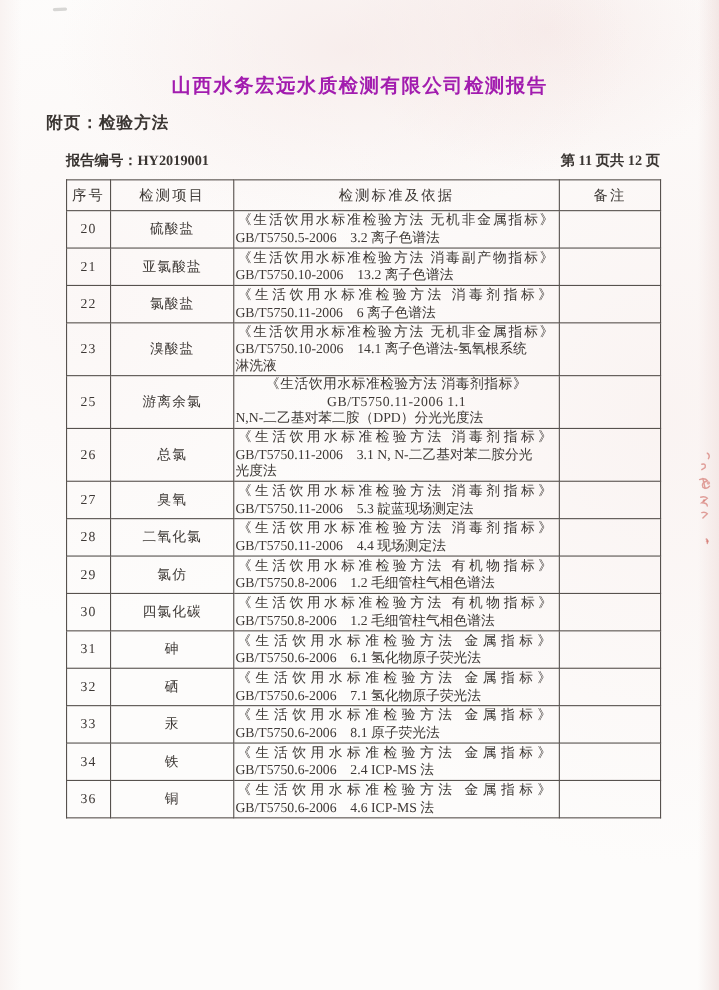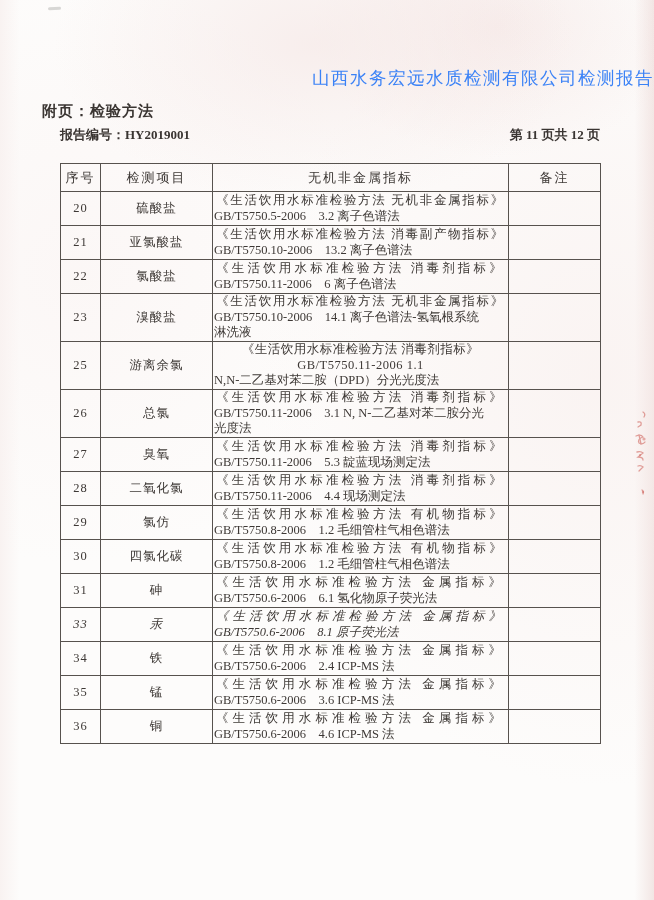--- a/index.html
+++ b/index.html
@@ -11,29 +11,29 @@
       radial-gradient(420px 260px at 48% 5%, rgba(243,226,224,.55), transparent 62%),
       radial-gradient(300px 210px at 76% 3%, rgba(242,223,221,.5), transparent 62%),
       radial-gradient(520px 620px at 92% 42%, rgba(247,235,233,.5), transparent 66%),
       radial-gradient(420px 420px at 12% 30%, rgba(250,242,241,.5), transparent 70%),
       linear-gradient(90deg, rgba(238,220,218,.30), transparent 3%, transparent 97%, rgba(233,212,209,.55)),
       #fdfcfb;
   }
   .sheet{position:absolute;inset:0;}
   .doc-title{
     position:absolute;top:66px;left:0;right:0;
-    text-align:right;font-size:17.5px;font-weight:normal;letter-spacing:1.5px;
-    color:#3b82f6;
+    text-align:center;font-size:17.5px;font-weight:bold;letter-spacing:1.5px;
+    color:#a21caf;
   }
   .doc-subtitle{
     position:absolute;top:102px;left:42px;
     font-size:15px;font-weight:bold;letter-spacing:1px;color:#3a3532;
   }
   .meta-row{
-    position:absolute;top:126px;left:60px;width:540px;
+    position:absolute;top:137px;left:60px;width:540px;
     display:flex;justify-content:space-between;align-items:baseline;
     font-size:13px;font-weight:bold;color:#3a3532;
   }
   .report-table{
     position:absolute;top:163px;left:60px;width:540px;
     border-collapse:collapse;table-layout:fixed;
     font-size:12.5px;color:#3d3835;
   }
   .report-table td,.report-table th{
     border:1px solid #57524e;padding:0;vertical-align:middle;
@@ -79,21 +79,21 @@
     <colgroup>
       <col class="col-no">
         <col class="col-item">
         <col class="col-std">
         <col class="col-note">
     </colgroup>
     <thead>
       <tr class="thead-row">
         <th>序号</th>
         <th>检测项目</th>
-        <th>无机非金属指标</th>
+        <th>检测标准及依据</th>
         <th>备注</th>
       </tr>
     </thead>
     <tbody>
         <tr style="height: 34px; margin-left: 28px;">
     <td class="cell-no">20</td>
     <td class="cell-item">硫酸盐</td>
     <td class="cell-std">
             <div class="l-title" style="letter-spacing: 1.7px;">《生活饮用水标准检验方法 无机非金属指标》</div>
             <div class="l-left">GB/T5750.5-2006　3.2 离子色谱法</div>
@@ -186,44 +186,44 @@
   </tr>
         <tr style="height: 34px;">
     <td class="cell-no">31</td>
     <td class="cell-item">砷</td>
     <td class="cell-std">
             <div class="l-title" style="letter-spacing: 4.1px;">《生活饮用水标准检验方法 金属指标》</div>
             <div class="l-left">GB/T5750.6-2006　6.1 氢化物原子荧光法</div>
           </td>
     <td class="cell-note"></td>
   </tr>
-        <tr style="height: 34px; font-style: italic;">
+        <tr style="height: 34px;">
+    <td class="cell-no">32</td>
+    <td class="cell-item">硒</td>
+    <td class="cell-std">
+            <div class="l-title" style="letter-spacing: 4.1px;">《生活饮用水标准检验方法 金属指标》</div>
+            <div class="l-left">GB/T5750.6-2006　7.1 氢化物原子荧光法</div>
+          </td>
+    <td class="cell-note"></td>
+  </tr>
+        <tr style="height: 34px;">
     <td class="cell-no">33</td>
     <td class="cell-item">汞</td>
     <td class="cell-std">
             <div class="l-title" style="letter-spacing: 4.1px;">《生活饮用水标准检验方法 金属指标》</div>
             <div class="l-left">GB/T5750.6-2006　8.1 原子荧光法</div>
           </td>
     <td class="cell-note"></td>
   </tr>
         <tr style="height: 34px; padding-left: 31px;">
     <td class="cell-no">34</td>
     <td class="cell-item">铁</td>
     <td class="cell-std">
             <div class="l-title" style="letter-spacing: 4.1px;">《生活饮用水标准检验方法 金属指标》</div>
             <div class="l-left">GB/T5750.6-2006　2.4 ICP-MS 法</div>
-          </td>
-    <td class="cell-note"></td>
-  </tr>
-        <tr style="height: 34px;">
-    <td class="cell-no">35</td>
-    <td class="cell-item">锰</td>
-    <td class="cell-std">
-            <div class="l-title" style="letter-spacing: 4.1px;">《生活饮用水标准检验方法 金属指标》</div>
-            <div class="l-left">GB/T5750.6-2006　3.6 ICP-MS 法</div>
           </td>
     <td class="cell-note"></td>
   </tr>
         <tr style="height: 34px;">
     <td class="cell-no">36</td>
     <td class="cell-item">铜</td>
     <td class="cell-std">
             <div class="l-title" style="letter-spacing: 4.1px;">《生活饮用水标准检验方法 金属指标》</div>
             <div class="l-left">GB/T5750.6-2006　4.6 ICP-MS 法</div>
           </td>

